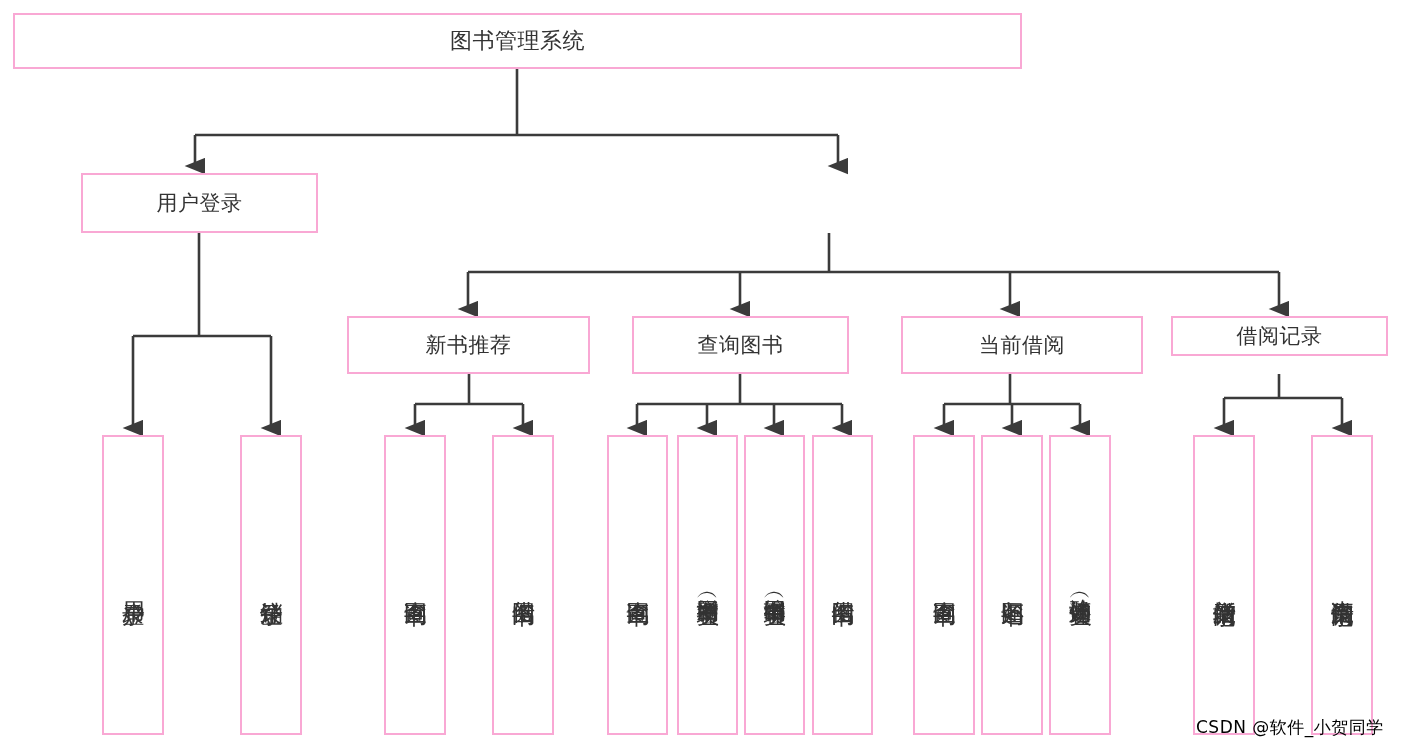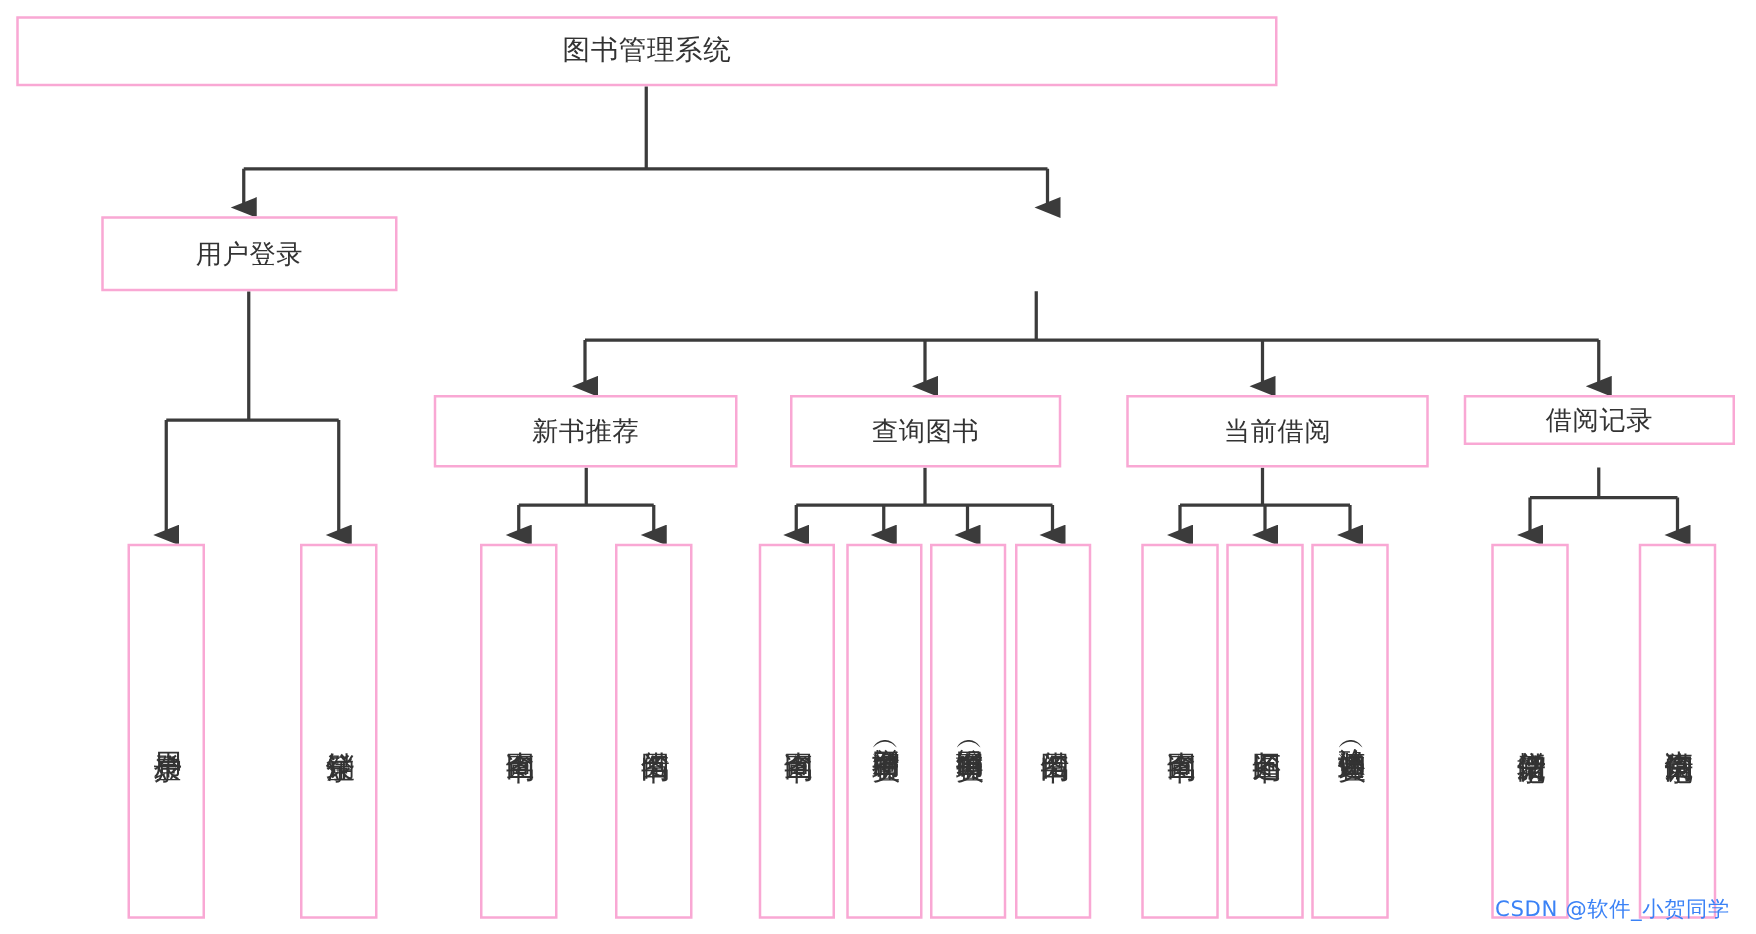--- a/index.html
+++ b/index.html
@@ -66,21 +66,21 @@
     max-height: 100%;
   }
   .node.vert.narrow .node-label {
     font-size: 22px;
   }
   #watermark {
     position: absolute;
     left: 1196px;
     top: 716px;
     font-size: 17px;
-    color: #3b82f6;
+    color: #000000;
     white-space: nowrap;
     letter-spacing: 0.5px;
   }
 </style>
 </head>
 <body>
 
 <div id="canvas">
 
   <svg id="edges" viewBox="0 0 1405 747" width="1405" height="747" xmlns="http://www.w3.org/2000/svg">

